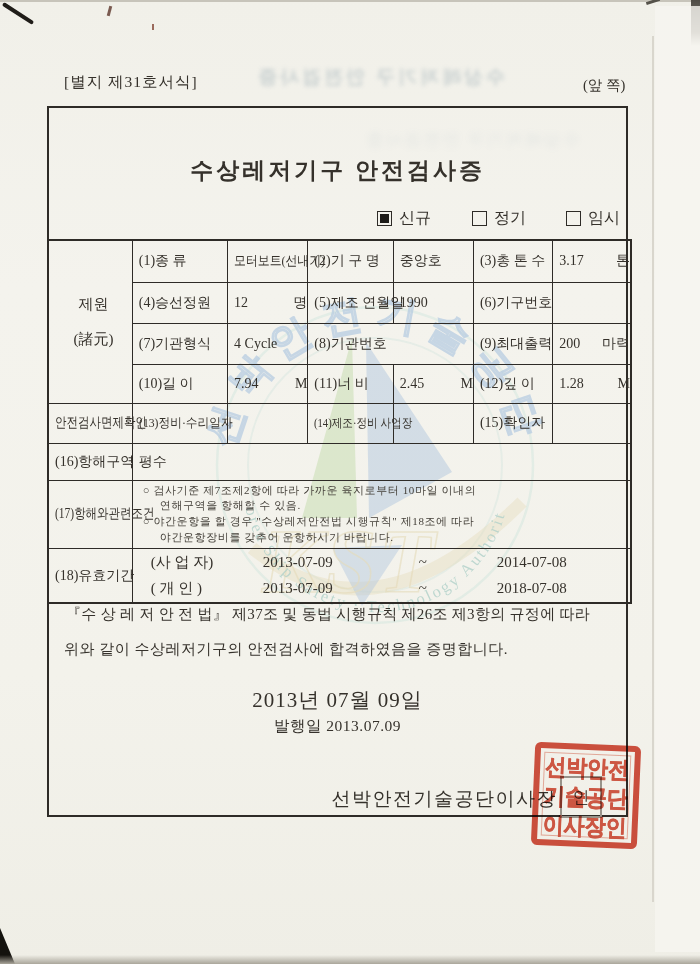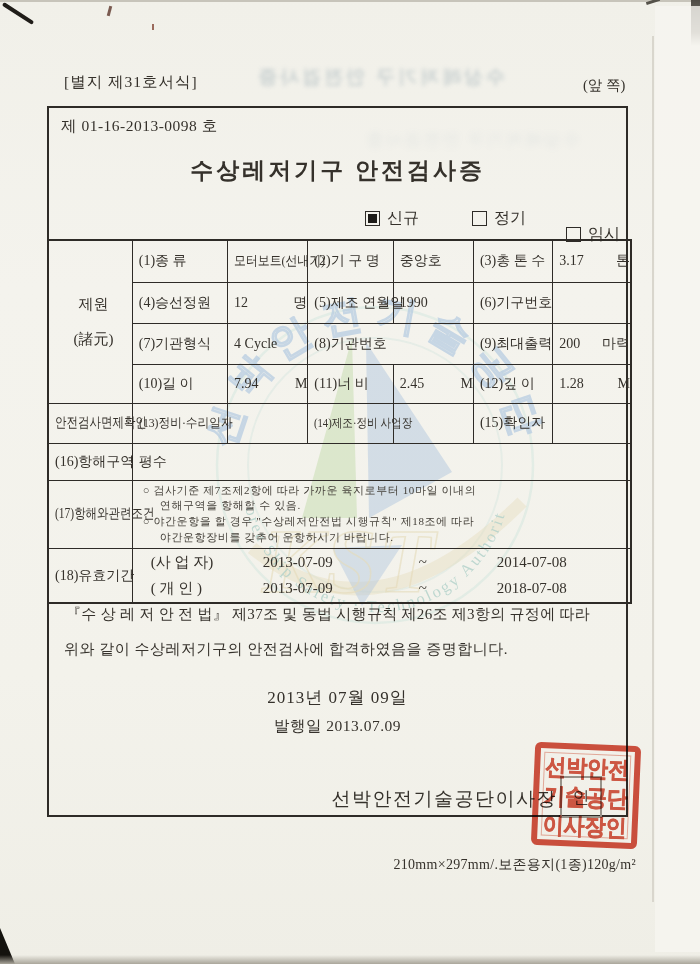--- a/index.html
+++ b/index.html
@@ -56,21 +56,21 @@
   .squeeze{display:inline-block;font-size:13.5px;transform:scaleX(.88);transform-origin:0 50%;}
   td.freeval{padding-left:12px;}
   .bullets{font-size:11px;line-height:1.45;letter-spacing:.6px;color:#45413a;padding:2px 4px;}
   .bullets .indent{padding-left:17px;}
   .validity-line{display:grid;grid-template-columns:112px 148px 86px 1fr;align-items:center;
                  padding-left:12px;font-size:15px;height:26px;}
   .validity-line .tld{text-align:left;padding-left:8px;}
   
   .stmt1{position:absolute;left:17px;top:497px;font-size:15px;letter-spacing:.3px;white-space:nowrap;}
   .stmt2{position:absolute;left:15px;top:532px;font-size:15px;letter-spacing:.5px;white-space:nowrap;}
-  .cert-date{position:absolute;left:0;top:578px;width:100%;text-align:center;font-size:17px;letter-spacing:1px;}
+  .cert-date{position:absolute;left:0;top:578px;width:100%;text-align:center;font-size:21px;letter-spacing:1px;}
   .issue-date{position:absolute;left:0;top:608px;width:100%;text-align:center;font-size:15.5px;letter-spacing:.5px;}
   .issuer{position:absolute;left:0;top:678px;width:508px;text-align:right;font-size:19px;letter-spacing:1.5px;font-family:Liberation Mono, monospace;}
   .in-box{position:absolute;left:511px;top:668px;width:38px;height:38px;border:2px solid #98938a;
           display:flex;align-items:center;justify-content:center;font-size:17px;color:#4a453e;}
   
   .seal{position:absolute;left:531px;top:742px;z-index:4;transform:rotate(2.5deg);
         mix-blend-mode:multiply;opacity:.88;}
   
   .watermark{position:absolute;left:0;top:0;z-index:1;pointer-events:none;opacity:.5;}
   
@@ -101,32 +101,31 @@
     </text>
   </svg>
 
   <div class="ghost">수상레저기구 안전검사증</div>
   <div class="ghost2">수상레저기구 안전검사증</div>
 
   <div class="form-ref">[별지 제31호서식]</div>
   <div class="page-side">(앞 쪽)</div>
 
   <div class="frame">
-    <div class="doc-number">제 01-16-2013-0098 호</div>
     <div class="title">수상레저기구 안전검사증</div>
 
-    <div class="cb-item" style="left:316px;">
+    <div class="cb-item" style="left:328px;">
       <span class="cb filled"></span>
       <span>신규</span>
     </div>
     <div class="cb-item" style="left:423px;">
       <span class="cb"></span>
       <span>정기</span>
     </div>
-    <div class="cb-item" style="left:517px;margin-top:16px;">
+    <div class="cb-item" style="left:517px;">
       <span class="cb"></span>
       <span>임시</span>
     </div>
 
     <table class="spec">
       <colgroup>
         <col style="width:84px">
           <col style="width:95px">
           <col style="width:80px">
         <col style="width:85px">
@@ -257,21 +256,20 @@
   <svg class="seal" width="110" height="108" viewBox="0 0 110 108">
     <rect x="5" y="5" width="100" height="97" fill="none" stroke="#cf3b28" stroke-width="6" rx="3"></rect>
     <rect x="12" y="12" width="86" height="83" fill="none" stroke="#dd6a55" stroke-width="1" opacity=".6"></rect>
     <g font-family="Liberation Serif, DejaVu Serif, serif" font-weight="bold" font-size="23" fill="#d3452f" stroke="#d3452f" stroke-width=".6">
       <text x="13" y="34" textLength="84" lengthAdjust="spacingAndGlyphs">선박안전</text>
       <text x="13" y="63" textLength="84" lengthAdjust="spacingAndGlyphs">기술공단</text>
       <text x="13" y="92" textLength="84" lengthAdjust="spacingAndGlyphs">이사장인</text>
     </g>
   </svg>
 
-  <div class="footer-spec">210mm×297mm/.보존용지(1종)120g/m²</div>
 
   <div class="art top-edge"></div>
   <div class="art tl-mark"></div>
   <div class="art speck1"></div>
   <div class="art speck2"></div>
   <div class="art tr-sliver"></div>
   <div class="art tr-mark"></div>
   <div class="art bl-tri"></div>
   <div class="art bottom-shadow"></div>
   <div class="art crease"></div>

